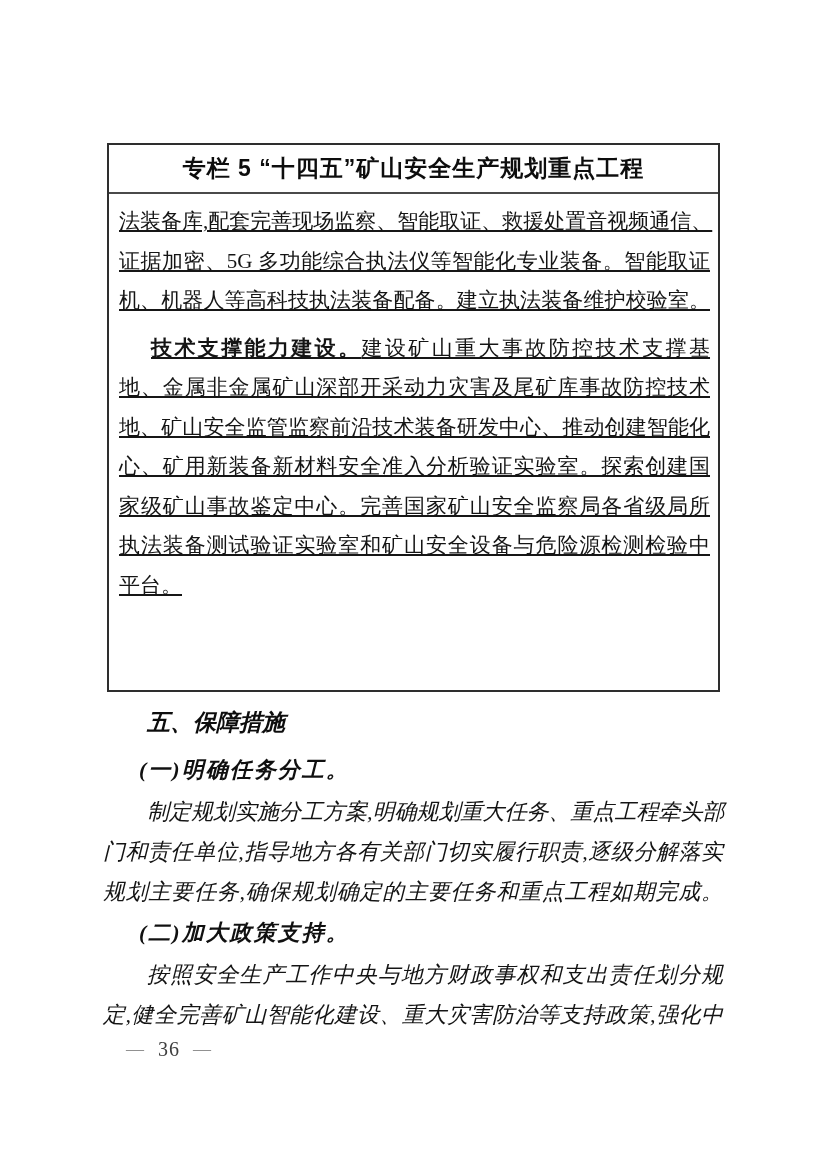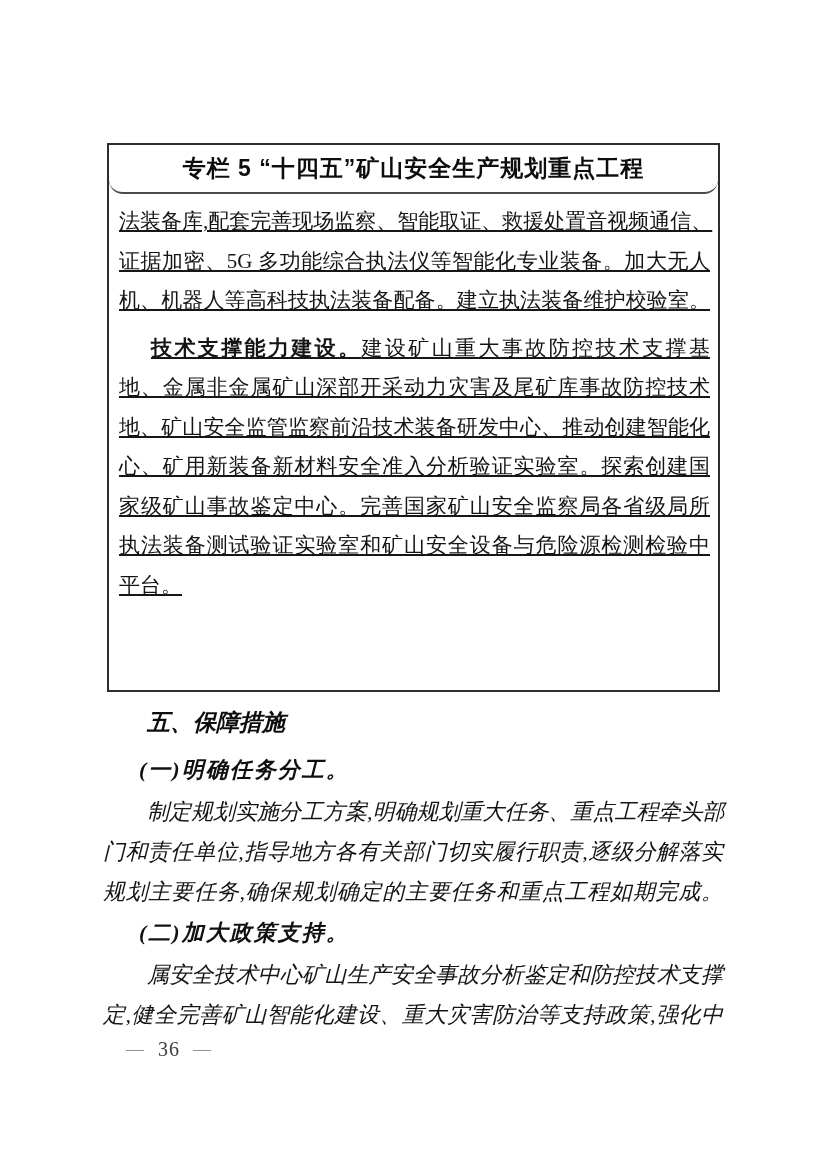--- a/index.html
+++ b/index.html
@@ -22,21 +22,20 @@
   .panel-title{
     height:47px;line-height:46px;
     border-bottom:2px solid #4a4a4a;
     text-align:center;
     font-family:"Liberation Sans","DejaVu Sans",sans-serif;
     font-weight:700;
     font-size:23px;
     letter-spacing:1px;
     color:#0d0d0d;
     white-space:nowrap;
-    border-radius:14px;
   }
   .panel-body{padding:8px 8px 0 10px;text-decoration:underline;}
   .bline{
     font-size:21px;
     height:39.5px;line-height:39.5px;
     text-align:justify;
     white-space:nowrap;
     color:#141414;
   }
   .bline.j{text-align-last:justify;}
@@ -85,41 +84,41 @@
 </style>
 </head>
 <body>
 
 <div class="page">
 
   <div class="panel">
     <div class="panel-title">专栏 5  “十四五”矿山安全生产规划重点工程</div>
     <div class="panel-body">
         <div class="bline j">法装备库,配套完善现场监察、智能取证、救援处置音视频通信、</div>
-        <div class="bline j">证据加密、5G 多功能综合执法仪等智能化专业装备。加大无人</div>
+        <div class="bline j">证据加密、5G 多功能综合执法仪等智能化专业装备。智能取证</div>
         <div class="bline j">机、机器人等高科技执法装备配备。建立执法装备维护校验室。</div>
         <div class="bline j ind pstart"><span class="lead">技术支撑能力建设。</span>建设矿山重大事故防控技术支撑基</div>
         <div class="bline j">地、金属非金属矿山深部开采动力灾害及尾矿库事故防控技术</div>
         <div class="bline j">地、矿山安全监管监察前沿技术装备研发中心、推动创建智能化</div>
         <div class="bline j">心、矿用新装备新材料安全准入分析验证实验室。探索创建国</div>
         <div class="bline j">家级矿山事故鉴定中心。完善国家矿山安全监察局各省级局所</div>
         <div class="bline j">执法装备测试验证实验室和矿山安全设备与危险源检测检验中</div>
         <div class="bline">平台。</div>
       </div>
   </div>
 
   <div class="main">
     <div class="h2">五、保障措施</div>
     <div id="main-blocks">
         <div class="sub">(一)明确任务分工。</div>
         <div class="pline j ind">制定规划实施分工方案,明确规划重大任务、重点工程牵头部</div>
         <div class="pline j">门和责任单位,指导地方各有关部门切实履行职责,逐级分解落实</div>
         <div class="pline j">规划主要任务,确保规划确定的主要任务和重点工程如期完成。</div>
         <div class="sub">(二)加大政策支持。</div>
-        <div class="pline j ind">属安全技术中心矿山生产安全事故分析鉴定和防控技术支撑</div>
+        <div class="pline j ind">按照安全生产工作中央与地方财政事权和支出责任划分规</div>
         <div class="pline j">定,健全完善矿山智能化建设、重大灾害防治等支持政策,强化中</div>
       </div>
   </div>
 
   <div class="pagenum">
     <span class="dash">—</span>
     <span class="num">36</span>
     <span class="dash">—</span>
   </div>
 

